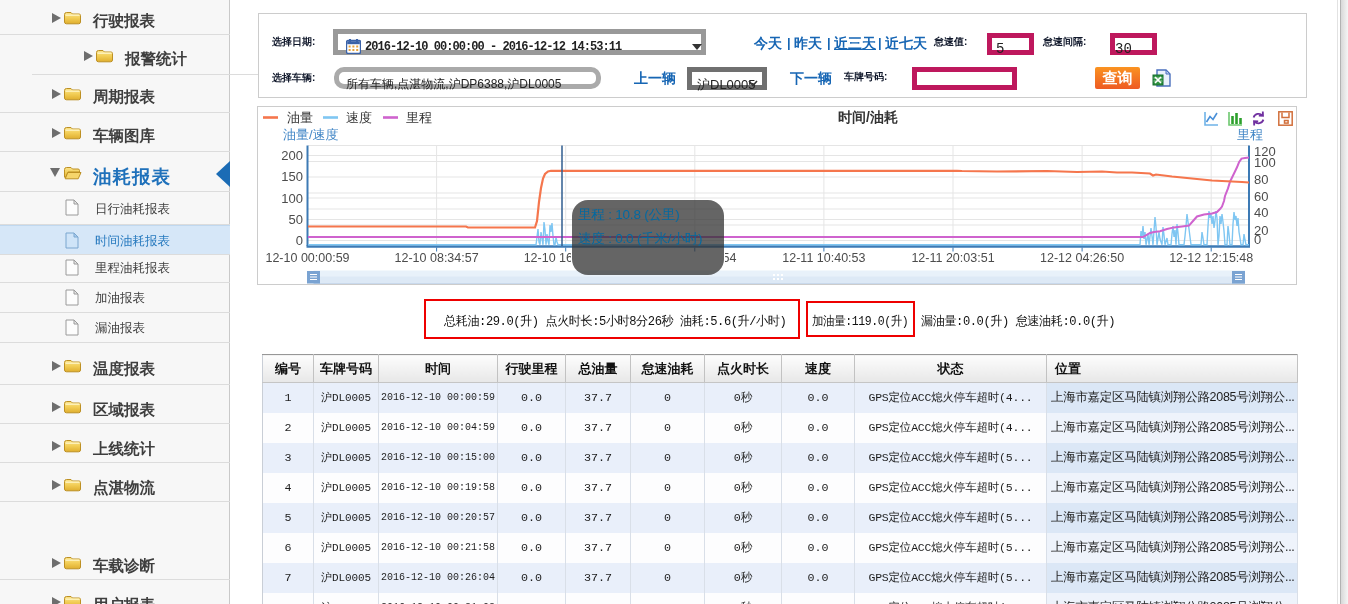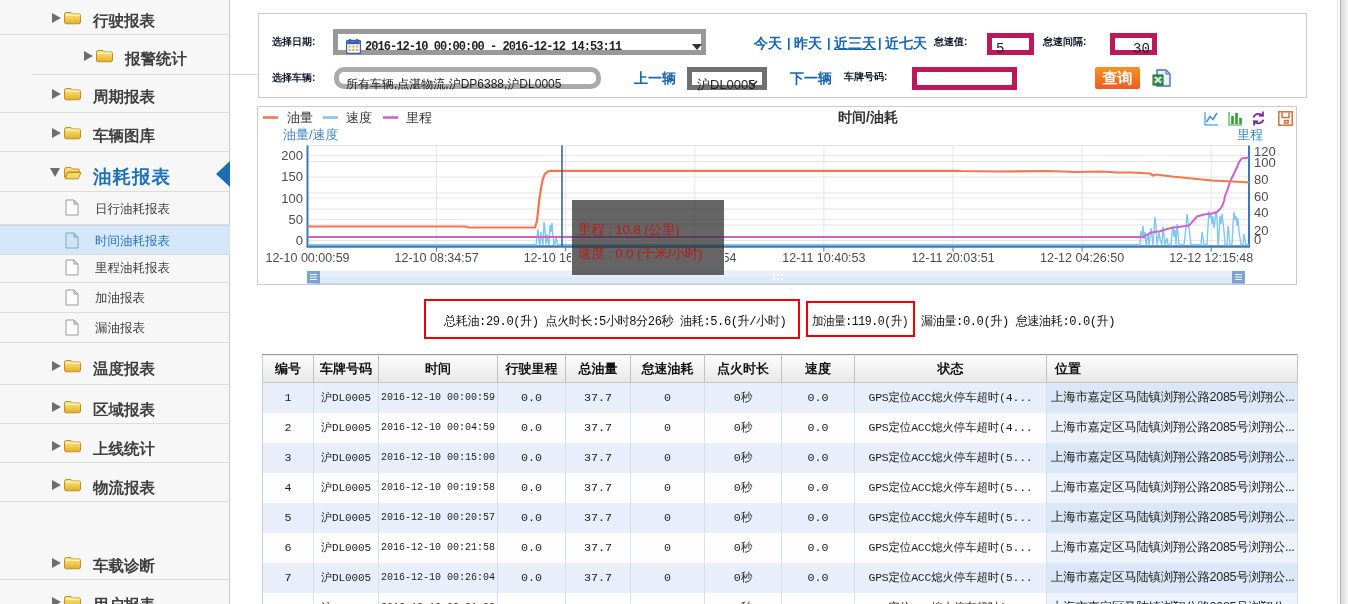--- a/index.html
+++ b/index.html
@@ -23,22 +23,22 @@
   #filter { position:absolute; left:258px; top:13px; width:1049px; height:85px;
     background:#fff; border:1px solid #ccc; }
   .lbl { position:absolute; font-size:10px; font-weight:bold; color:#0f172a; }
   .lnk { position:absolute; font-size:14px; font-weight:bold; color:#1766b4; }
   .sep { position:absolute; font-size:13px; font-weight:bold; color:#1766b4; }
   .ipt { position:absolute; background:#fff; border:5px solid #be185d;
     font-family:"Liberation Mono", monospace; font-size:14px; color:#222; }
   
   #chartbox { position:absolute; left:257px; top:106px; width:1040px; height:179px; }
   #tooltip { position:absolute; left:572px; top:200px; width:152px; height:75px;
-    background:rgba(50,50,50,0.75); border-radius:0; color:#b91c1c;
-    font-size:13.5px; line-height:23.8px; padding:18px 0 0 6px; white-space:nowrap;
+    background:rgba(50,50,50,0.75); border-radius:16px; color:#0369a1;
+    font-size:13.5px; line-height:23.8px; padding:3px 0 0 6px; white-space:nowrap;
     letter-spacing:-0.2px; }
   
   .sumtxt { position:absolute; top:313px; font-size:12.5px; color:#111;
     letter-spacing:-0.45px;
     font-family:"Liberation Mono", monospace; white-space:nowrap; }
   .redbox { position:absolute; border:2px solid #ee0000; }
   
   #tbl { position:absolute; left:262px; top:354px; width:1035px;
     border-collapse:collapse; table-layout:fixed;
     border-left:1px solid #c9ced6; border-right:1px solid #c9ced6; }
@@ -175,21 +175,21 @@
         <path d="M2.5 4.2 L16.5 4.2" stroke="#fdf0b6" stroke-width="1.6"></path>
       </svg>
     <span class="txt" style="top:15px;">上线统计</span>
   </div>
   <div class="srow" style="top:462.5px;height:39px;">
     <span class="arrow-r" style="top:17px;"></span>
     <svg class="fold" style="top:15px;" viewBox="0 0 19 14">
         <path d="M1.5 3.5 Q1.5 1.5 3.5 1.5 L8 1.5 L9.5 3 L16 3 Q17.5 3 17.5 4.5 L17.5 11 Q17.5 12.8 15.5 12.8 L3.5 12.8 Q1.5 12.8 1.5 11 Z" fill="url(#fg)" stroke="#bd9023" stroke-width="1"></path>
         <path d="M2.5 4.2 L16.5 4.2" stroke="#fdf0b6" stroke-width="1.6"></path>
       </svg>
-    <span class="txt" style="top:15px;">物流报表</span>
+    <span class="txt" style="top:15px;">点湛物流</span>
   </div>
   <div class="srow" style="top:540.5px;height:39px;">
     <span class="arrow-r" style="top:17px;"></span>
     <svg class="fold" style="top:15px;" viewBox="0 0 19 14">
         <path d="M1.5 3.5 Q1.5 1.5 3.5 1.5 L8 1.5 L9.5 3 L16 3 Q17.5 3 17.5 4.5 L17.5 11 Q17.5 12.8 15.5 12.8 L3.5 12.8 Q1.5 12.8 1.5 11 Z" fill="url(#fg)" stroke="#bd9023" stroke-width="1"></path>
         <path d="M2.5 4.2 L16.5 4.2" stroke="#fdf0b6" stroke-width="1.6"></path>
       </svg>
     <span class="txt" style="top:15px;">车载诊断</span>
   </div>
   <div class="srow" style="top:579.5px;height:25px;border-bottom:none;">
@@ -229,21 +229,21 @@
   <span class="sep" style="left:568px;top:21px;">|</span>
   <span class="lnk" style="left:575px;top:21px;text-decoration:underline;">近三天</span>
   <span class="sep" style="left:619px;top:21px;">|</span>
   <span class="lnk" style="left:626px;top:21px;">近七天</span>
   <span class="lbl" style="left:675px;top:21px;">怠速值:</span>
   <div class="ipt" style="left:728px;top:19px;width:47px;height:22px;">
       <span style="position:absolute;left:4px;top:3px;">5</span>
     </div>
   <span class="lbl" style="left:784px;top:21px;">怠速间隔:</span>
   <div class="ipt" style="left:851px;top:19px;width:47px;height:22px;">
-      <span style="position:absolute;left:18px;top:3px;">30</span>
+      <span style="position:absolute;left:0;top:3px;">30</span>
     </div>
 
   <span class="lbl" style="left:13px;top:57px;">选择车辆:</span>
   <div class="ipt" style="left:75px;top:53px;width:267px;height:22px;border-radius:10px;border-color:#aaa;font-family:'Liberation Sans',sans-serif;">
     <span style="position:absolute;left:7px;top:4px;font-size:12px;">所有车辆,点湛物流,沪DP6388,沪DL0005</span>
   </div>
   <span class="lnk" style="left:375px;top:56px;">上一辆</span>
   <div class="ipt" style="left:428px;top:53px;width:80px;height:23px;border-color:#707070;font-family:'Liberation Sans',sans-serif;">
     <span style="position:absolute;left:5px;top:4px;font-size:13px;">沪DL0005</span>
     <svg style="position:absolute;right:4px;top:8px;" width="10" height="7" viewBox="0 0 10 7">

